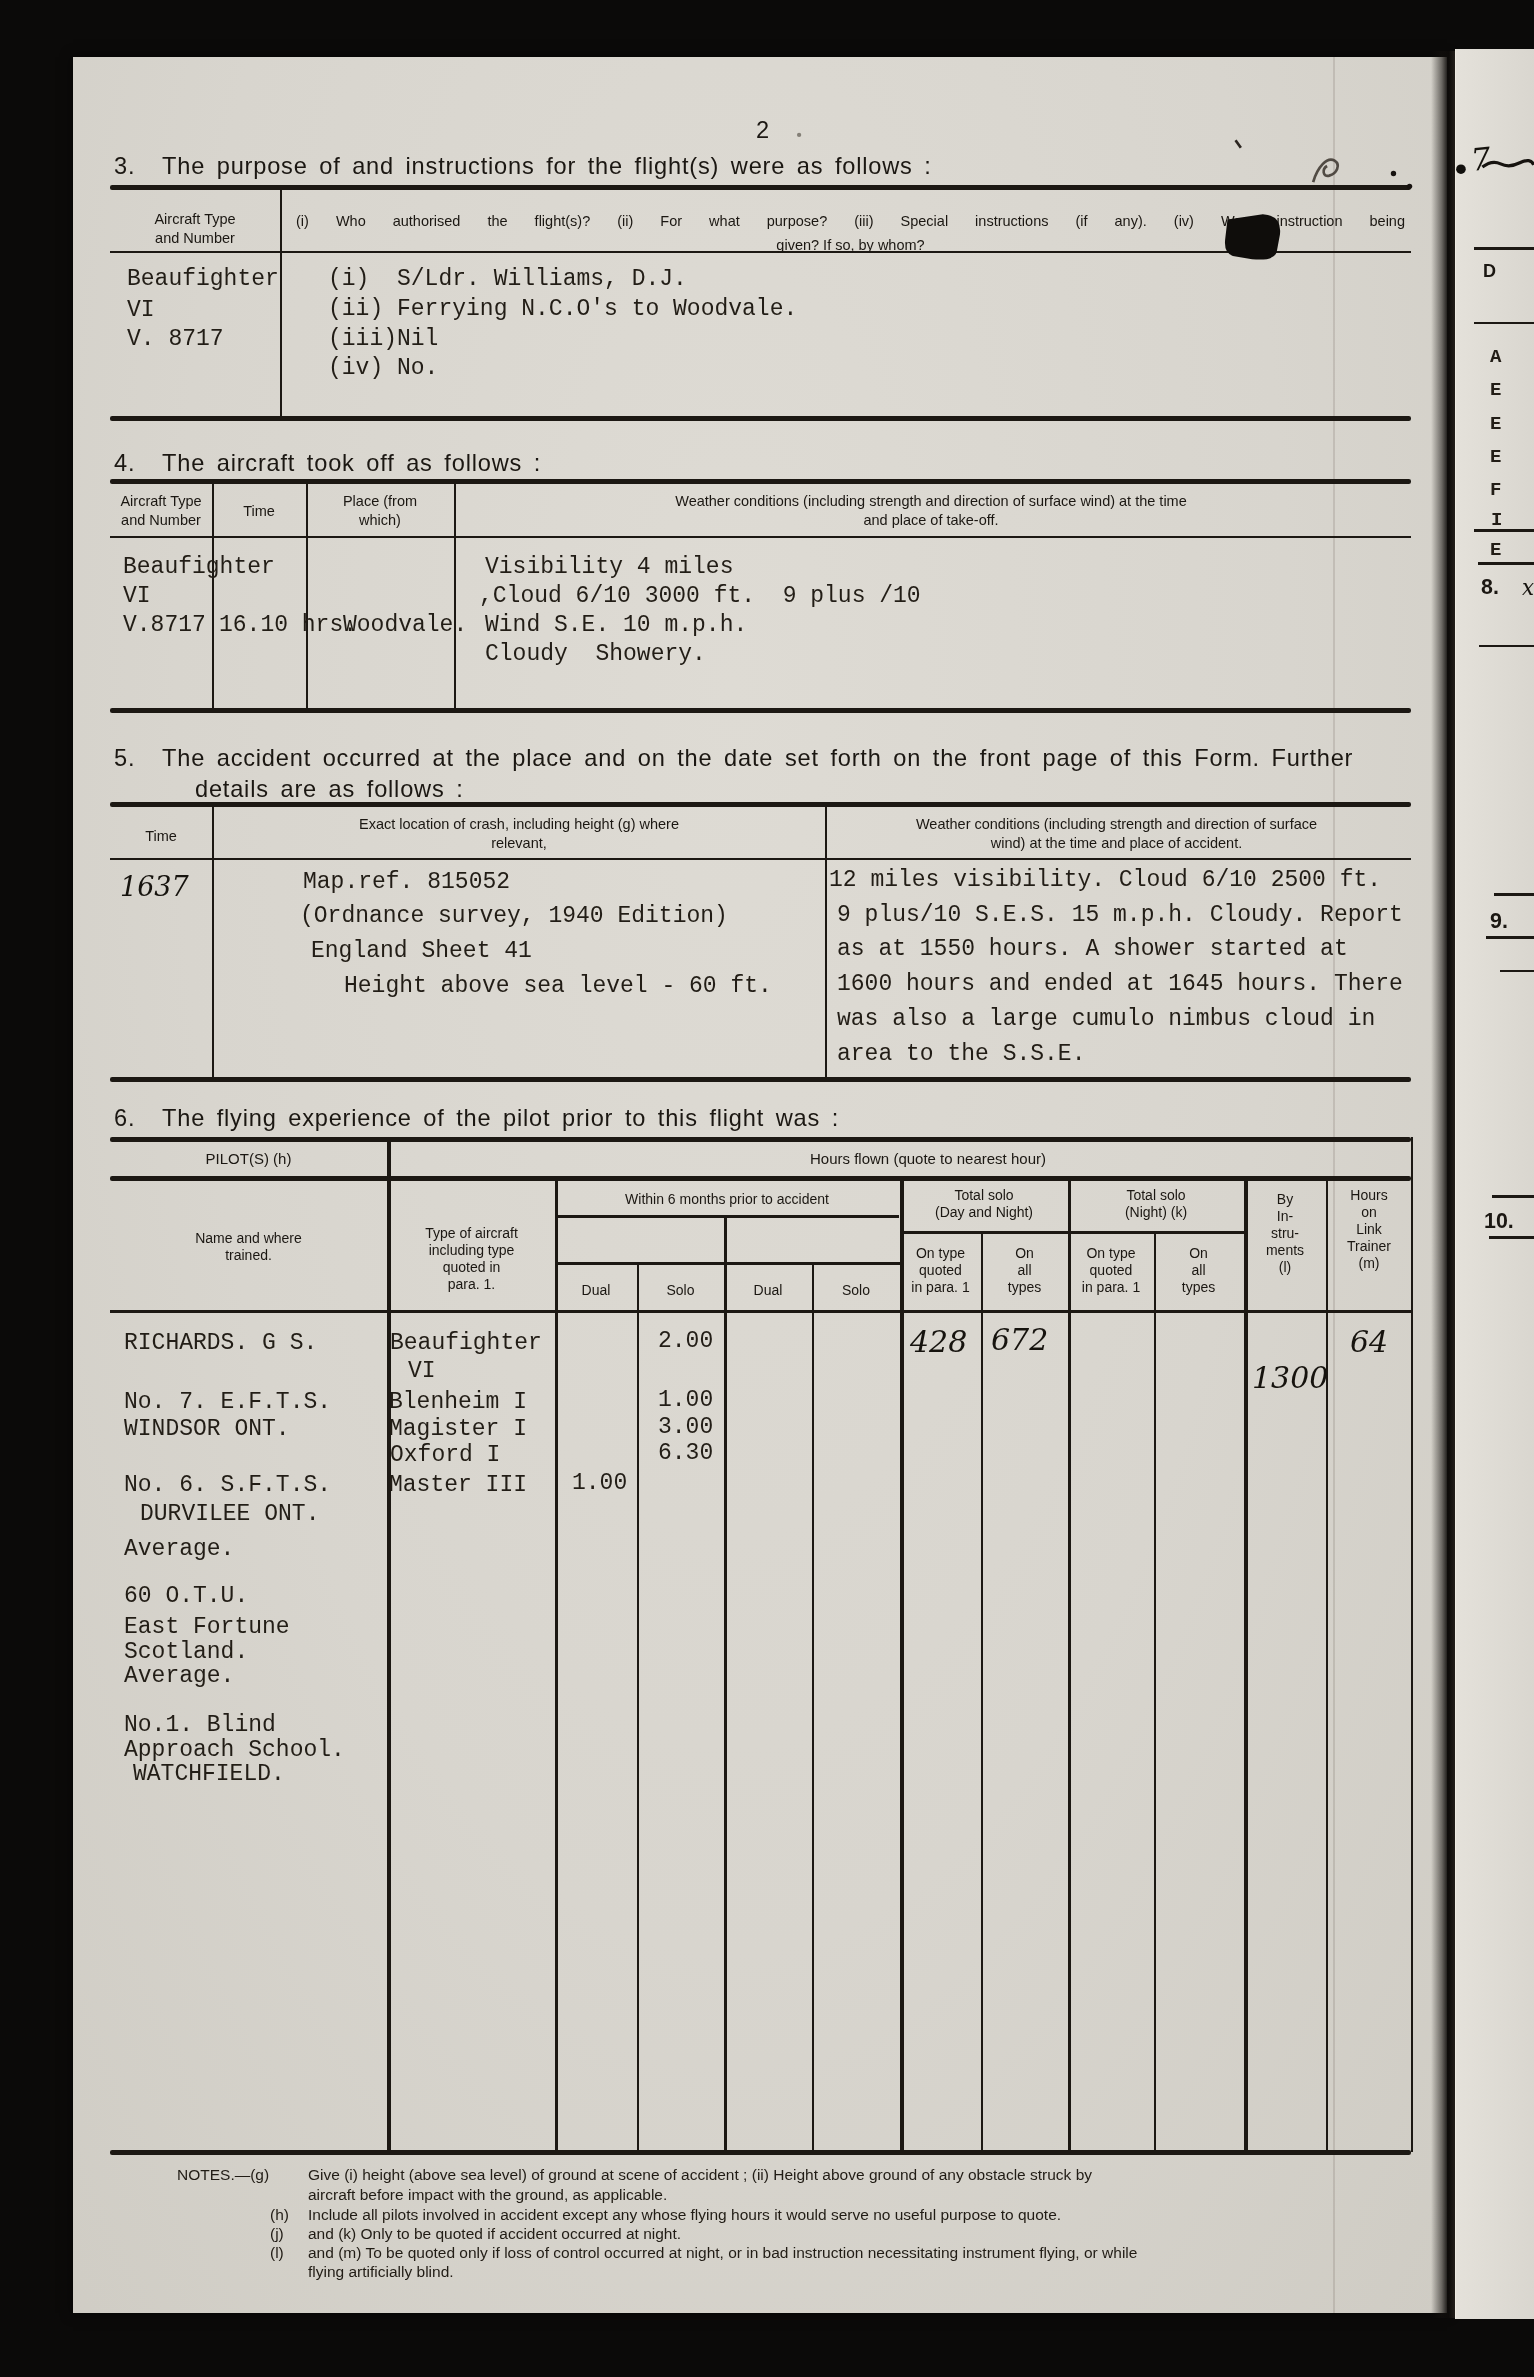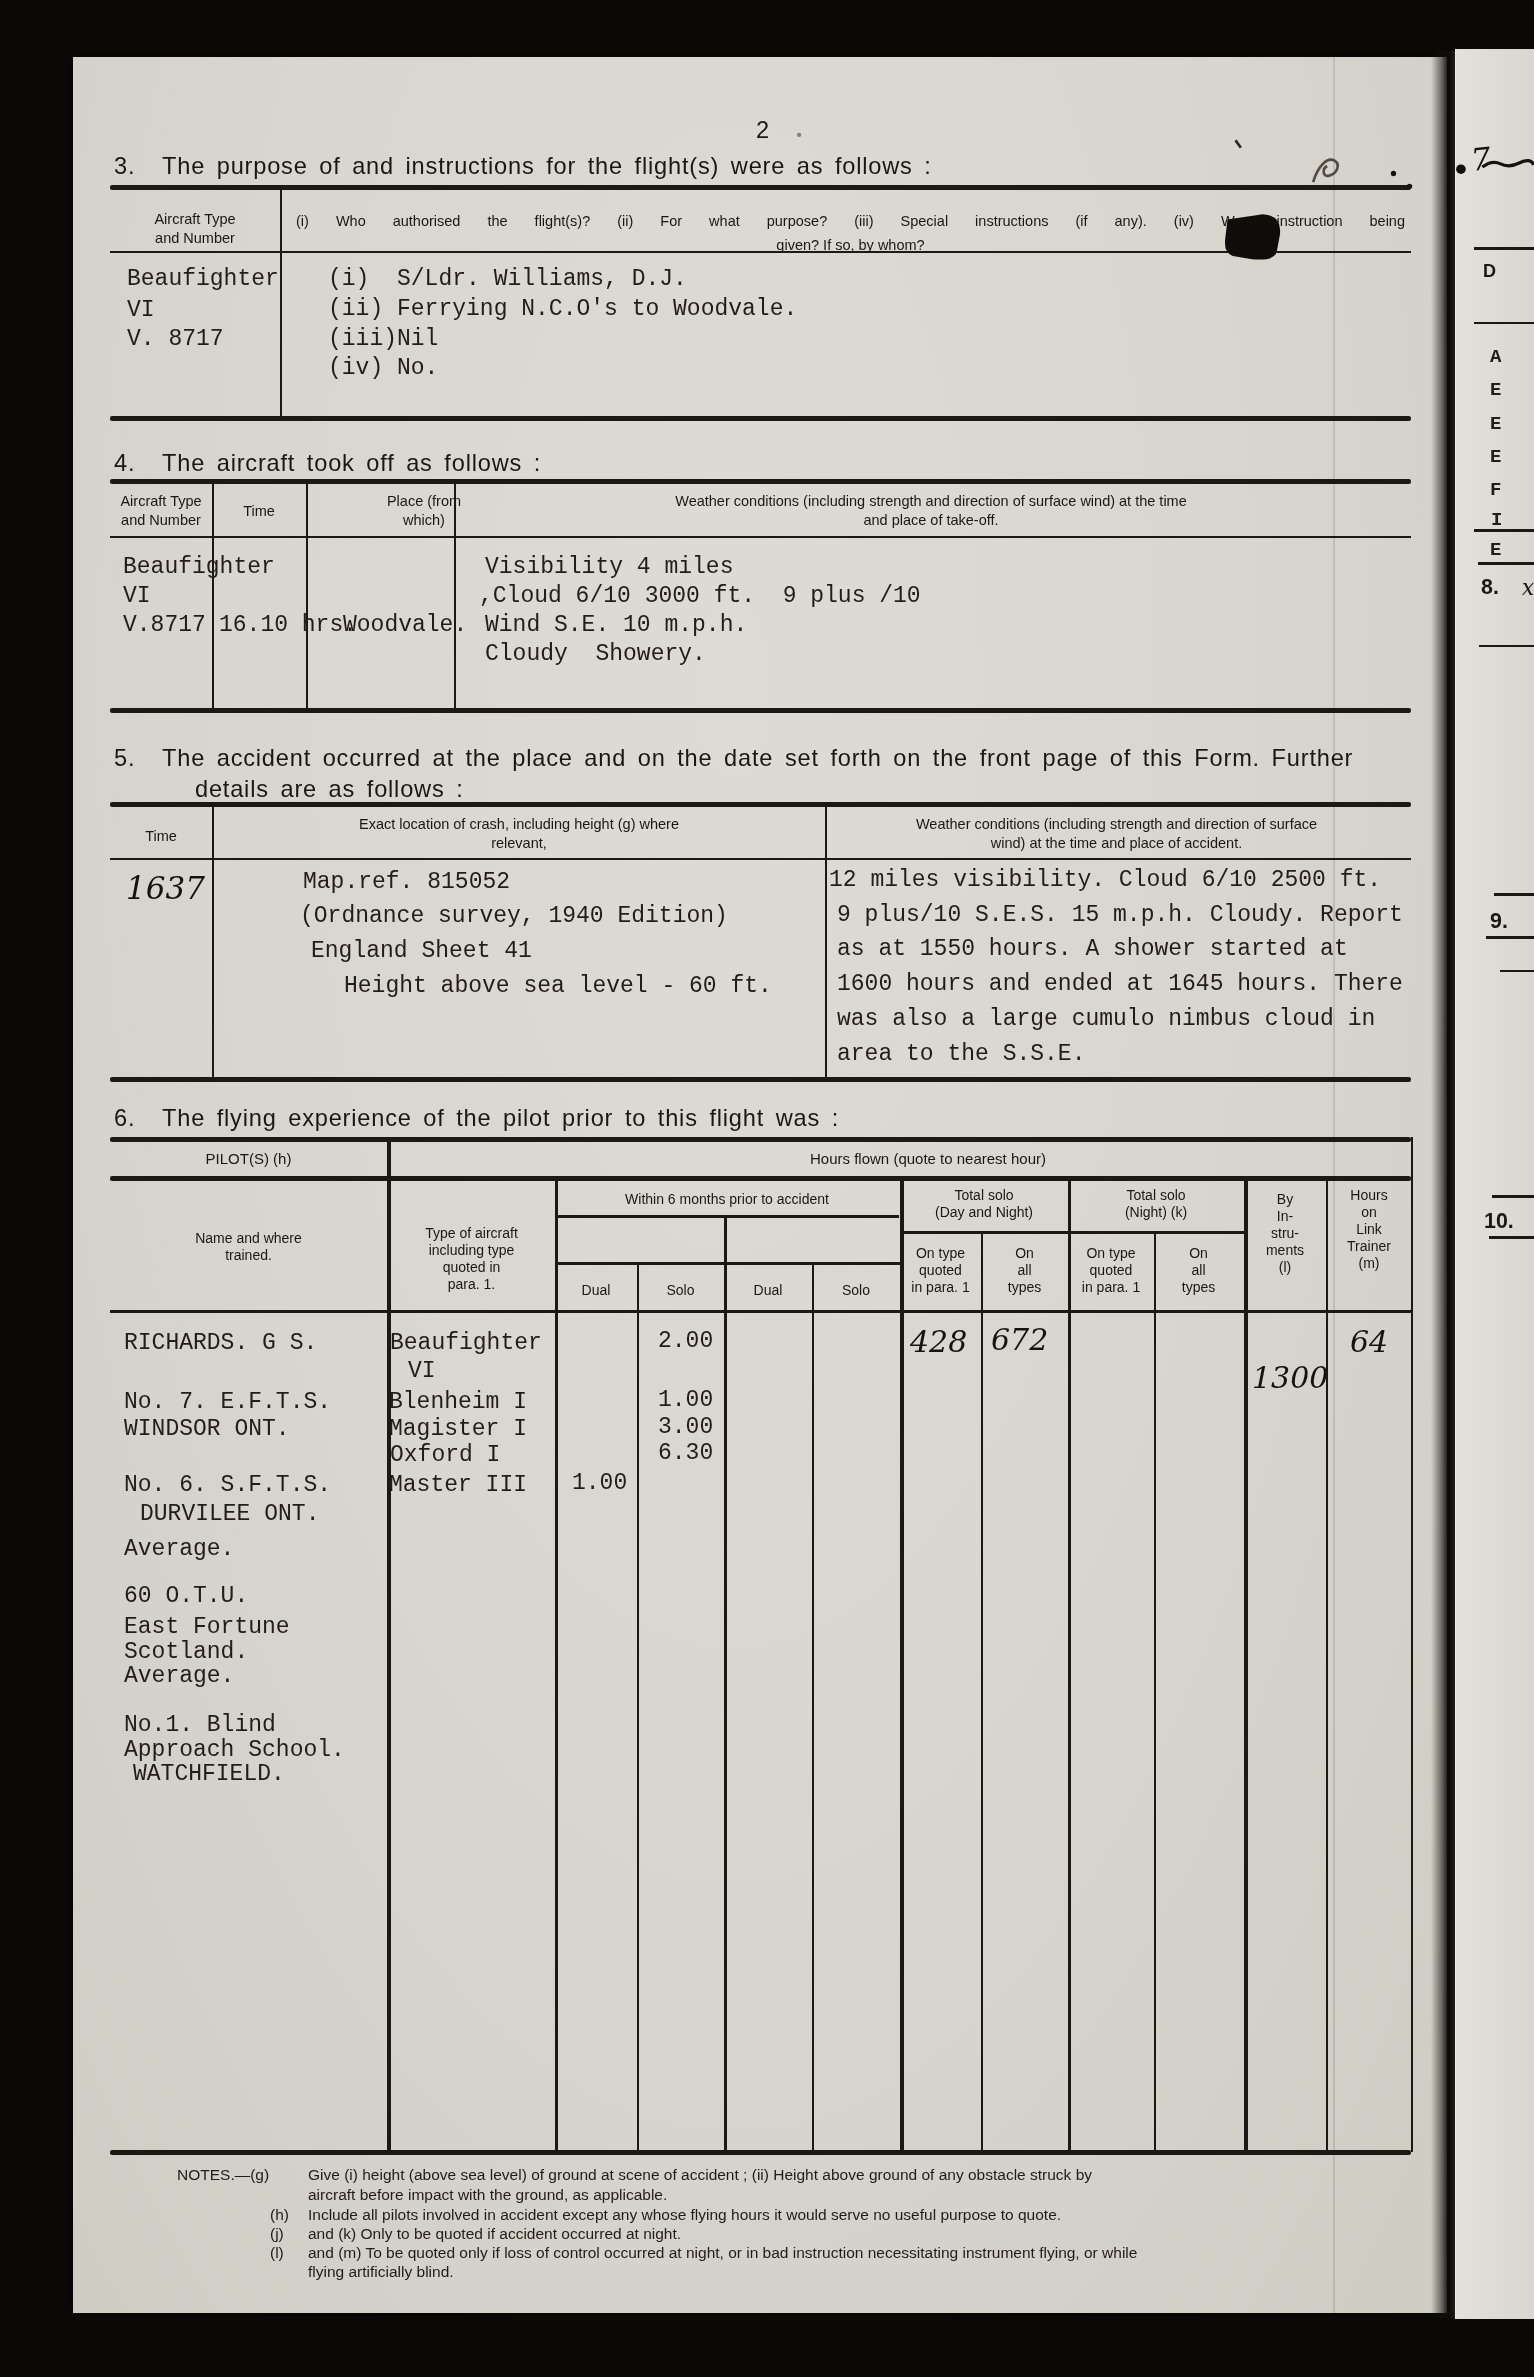--- a/index.html
+++ b/index.html
@@ -70,21 +70,21 @@
   <div class="abs hl k" style="left:110px;top:479px;width:1301px;"></div>
   <div class="abs vl" style="left:212px;top:479px;height:231px;"></div>
   <div class="abs vl" style="left:306px;top:479px;height:231px;"></div>
   <div class="abs vl" style="left:454px;top:479px;height:231px;"></div>
   <div class="abs hl" style="left:110px;top:536px;width:1301px;"></div>
   <div class="abs hl k" style="left:110px;top:708px;width:1301px;"></div>
 
   <div class="abs p h27 c pl" style="left:110px;top:492px;width:102px;">Aircraft Type
 and Number</div>
   <div class="abs p h27 c" style="left:212px;top:502px;width:94px;">Time</div>
-  <div class="abs p h27 c pl" style="left:306px;top:492px;width:148px;padding-left:44px;">Place (from
+  <div class="abs p h27 c pl" style="left:306px;top:492px;width:148px;">Place (from
 which)</div>
   <div class="abs p h27 c pl" style="left:454px;top:492px;width:954px;">Weather conditions (including strength and direction of surface wind) at the time
 and place of take-off.</div>
 
   <div class="abs t tw" style="left:123px;top:556px;">Beaufighter</div>
   <div class="abs t tw" style="left:123px;top:585px;">VI</div>
   <div class="abs t tw" style="left:123px;top:614px;">V.8717</div>
   <div class="abs t tw" style="left:219px;top:614px;">16.10 hrs.</div>
   <div class="abs t tw" style="left:343px;top:614px;">Woodvale.</div>
   <div class="abs t tw" style="left:485px;top:556px;">Visibility 4 miles</div>
@@ -101,21 +101,21 @@
   <div class="abs vl" style="left:825px;top:802px;height:277px;"></div>
   <div class="abs hl" style="left:110px;top:858px;width:1301px;"></div>
   <div class="abs hl k" style="left:110px;top:1077px;width:1301px;"></div>
 
   <div class="abs p h27 c" style="left:110px;top:827px;width:102px;">Time</div>
   <div class="abs p h27 c pl" style="left:212px;top:815px;width:614px;">Exact location of crash, including height (g) where
 relevant,</div>
   <div class="abs p h27 c pl" style="left:825px;top:815px;width:583px;">Weather conditions (including strength and direction of surface
 wind) at the time and place of accident.</div>
 
-  <div class="abs hw" style="left:126px;top:873px;font-size:31px;">1637</div>
+  <div class="abs hw" style="left:120px;top:873px;font-size:27px;">1637</div>
   <div class="abs t tw" style="left:303px;top:871px;">Map.ref. 815052</div>
   <div class="abs t tw" style="left:300px;top:905px;">(Ordnance survey, 1940 Edition)</div>
   <div class="abs t tw" style="left:311px;top:940px;">England Sheet 41</div>
   <div class="abs t tw" style="left:311px;top:975px;margin-left:33px;">Height above sea level - 60 ft.</div>
   <div class="abs t tw" style="left:829px;top:869px;">12 miles visibility. Cloud 6/10 2500 ft.</div>
   <div class="abs t tw" style="left:837px;top:904px;">9 plus/10 S.E.S. 15 m.p.h. Cloudy. Report</div>
   <div class="abs t tw" style="left:837px;top:938px;">as at 1550 hours. A shower started at</div>
   <div class="abs t tw" style="left:837px;top:973px;">1600 hours and ended at 1645 hours. There</div>
   <div class="abs t tw" style="left:837px;top:1008px;">was also a large cumulo nimbus cloud in</div>
   <div class="abs t tw" style="left:837px;top:1043px;">area to the S.S.E.</div>

